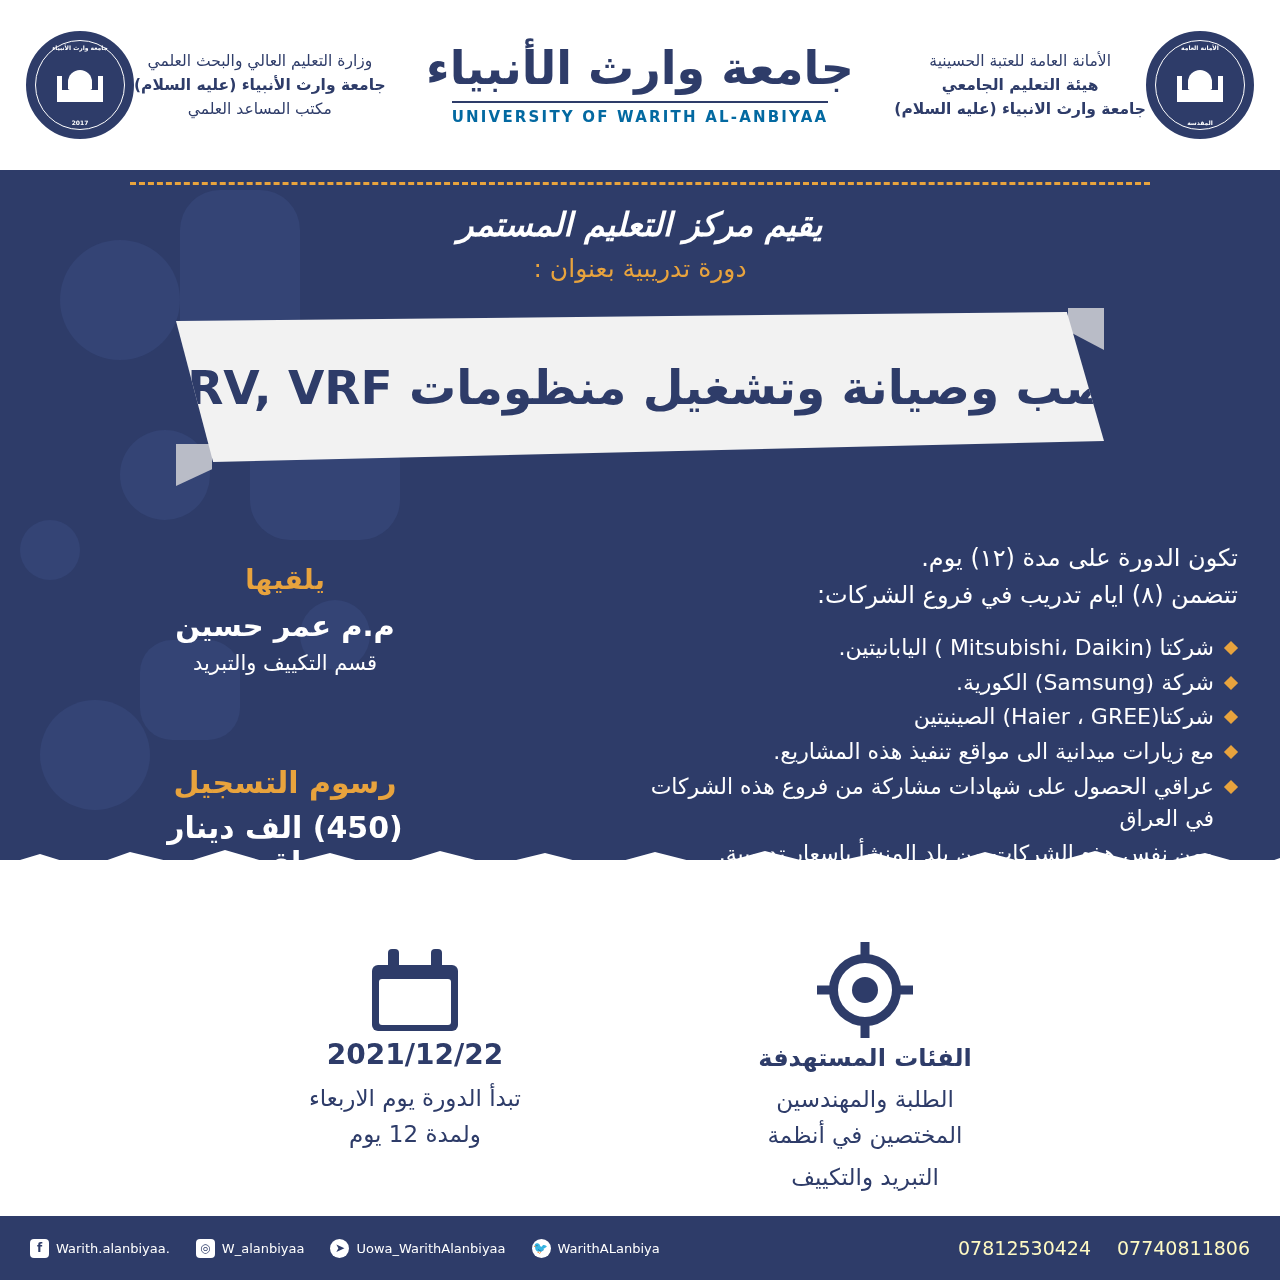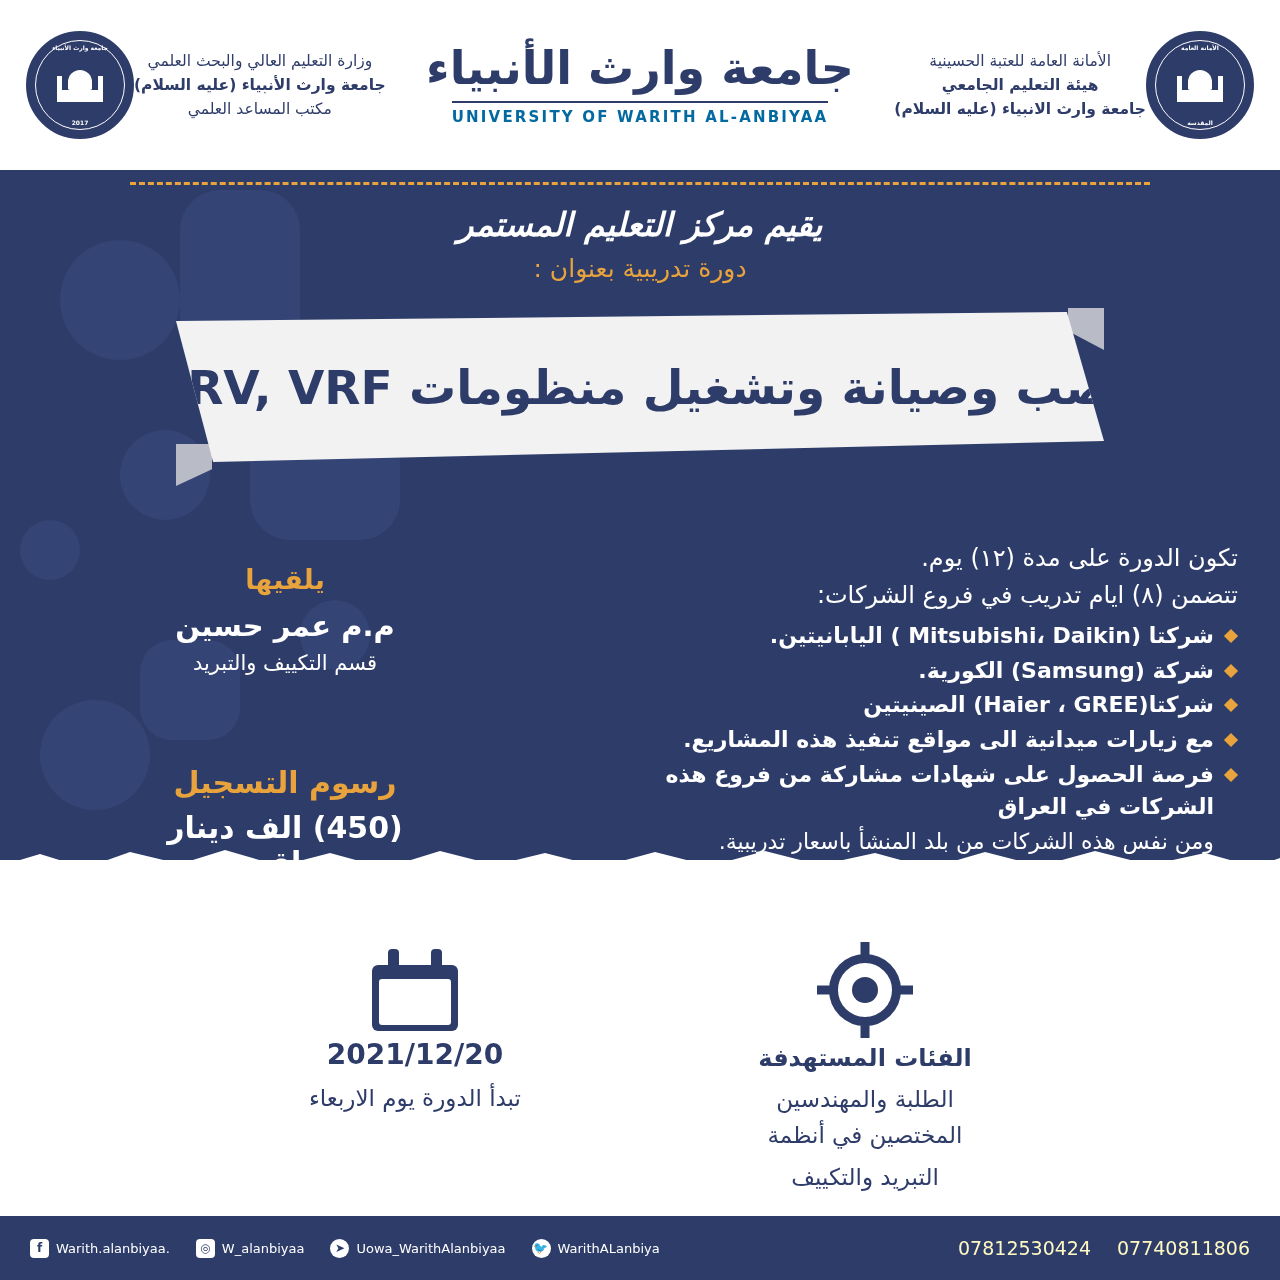--- a/index.html
+++ b/index.html
@@ -122,21 +122,21 @@
   }
   .ribbon-tail-l { left: 176px; top: 132px; clip-path: polygon(0 0, 100% 0, 100% 60%, 0 100%); }
   .ribbon-tail-r { right: 176px; top: -4px; clip-path: polygon(0 0, 100% 0, 100% 100%, 0 55%); }
 
   
   .details {
     position: absolute; top: 540px; right: 42px; width: 620px;
     color: #ffffff; direction: rtl; text-align: right;
   }
   .details .lead { font-size: 24px; line-height: 1.55; }
-  .details ul { list-style: none; margin-top: 6px; font-weight: bold; }
+  .details ul { list-style: none; margin-top: 18px; }
   .details li {
     font-size: 22px; line-height: 1.48; position: relative;
     padding-right: 24px; margin-bottom: 2px;
   }
   .details li::before {
     content: "";
     position: absolute; right: 2px; top: 11px;
     width: 10px; height: 10px; background: #e8a33d;
     transform: rotate(45deg);
   }
@@ -301,21 +301,21 @@
   </div>
 
   <div class="details">
     <div class="lead">تكون الدورة على مدة (١٢) يوم.</div>
     <div class="lead">تتضمن (٨) ايام تدريب في فروع الشركات:</div>
     <ul>
       <li>شركتا (Mitsubishi، Daikin ) اليابانيتين.</li>
       <li>شركة (Samsung) الكورية.</li>
       <li>شركتا(Haier ، GREE)  الصينيتين</li>
       <li>مع زيارات ميدانية الى مواقع تنفيذ هذه المشاريع.</li>
-      <li>فرصة الحصول على شهادات مشاركة من فروع هذه الشركات في العراق</li>
+      <li>عراقي الحصول على شهادات مشاركة من فروع هذه الشركات في العراق</li>
     </ul>
     <div style="font-size:22px;line-height:1.48;padding-right:24px;">ومن نفس هذه الشركات من بلد المنشأ باسعار تدريبية.</div>
   </div>
 
   <div class="lecturer">
     <div class="label">يلقيها</div>
     <div class="name">م.م عمر حسين</div>
     <div class="dept">قسم التكييف والتبريد</div>
   </div>
 
@@ -352,22 +352,23 @@
     <div class="binfo">
       <div class="ico">
         <div class="cal">
           <div class="peg l"></div>
           <div class="peg r"></div>
           <div class="body">
             <div class="inner"></div>
           </div>
         </div>
       </div>
-      <div class="date">2021/12/20</div>
+      <div class="date">2021/12/22</div>
       <div class="t2">تبدأ الدورة يوم الاربعاء</div>
+      <div class="t3">ولمدة 12 يوم</div>
     </div>
 
   </div>
 
   <div class="footer">
     <div class="socials">
       <div class="social">
         <span class="sicon">f</span>
         <span>Warith.alanbiyaa.</span>
       </div>

